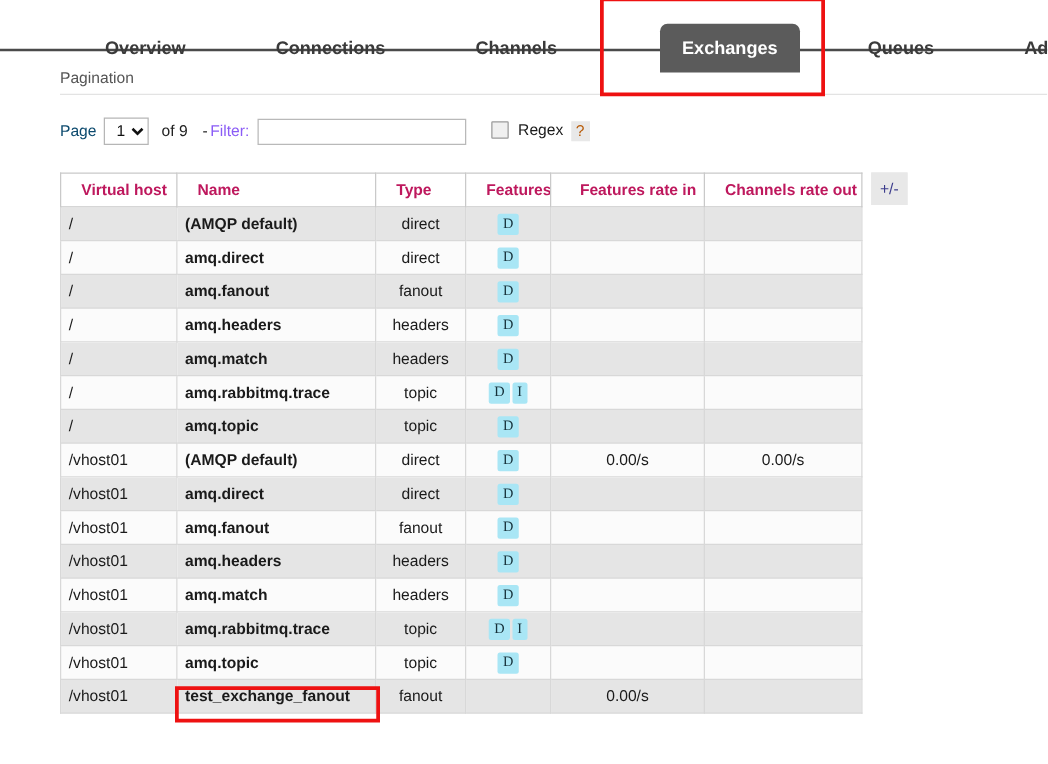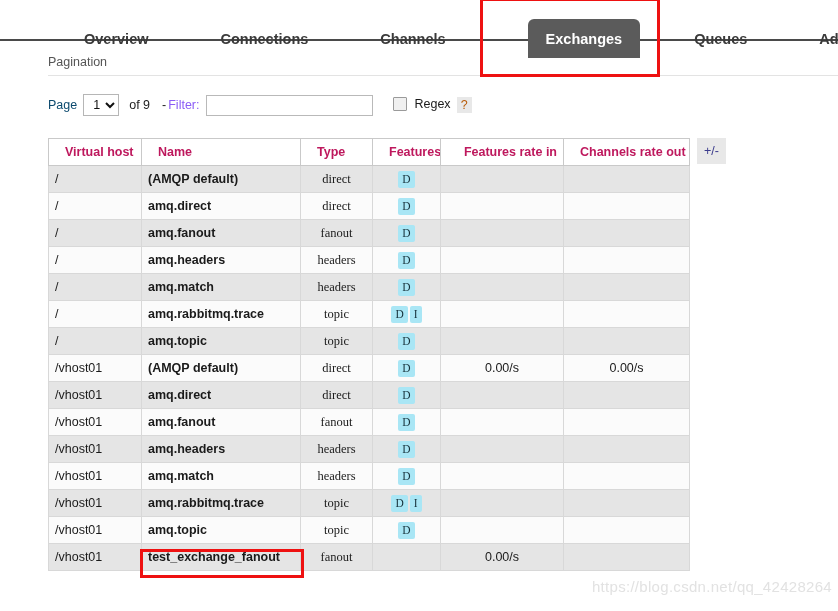--- a/index.html
+++ b/index.html
@@ -168,21 +168,21 @@
     font-size: 12.5px;
     color: #1a1a1a;
     white-space: nowrap;
     overflow: hidden;
   }
   tr.alt td { background: #e5e5e5; }
   tr.norm td { background: #fbfbfb; }
 
   td.vhost { color: #555555; }
   td.name { font-weight: bold; color: #111111; }
-  td.type { color: #4a4a4a; text-align: center; font-family: Liberation Serif, serif; }
+  td.type { color: #4a4a4a; text-align: center; }
   td.features { text-align: center; }
   td.rate { text-align: center; color: #1a1a1a; }
 
   .badge {
     display: inline-block;
     background: #a9e6f5;
     color: #16313a;
     font-size: 11.5px;
     line-height: 15px;
     padding: 1px 4px;
@@ -412,14 +412,13 @@
             <td class="rate"></td>
           </tr>
         </tbody>
     </table>
 
     <div class="plusminus">+/-</div>
   </div>
 
   <div class="annot-box" id="annot-row"></div>
 
-  <div class="watermark">https://blog.csdn.net/qq_42428264</div>
 </div>
 
 </body></html>

